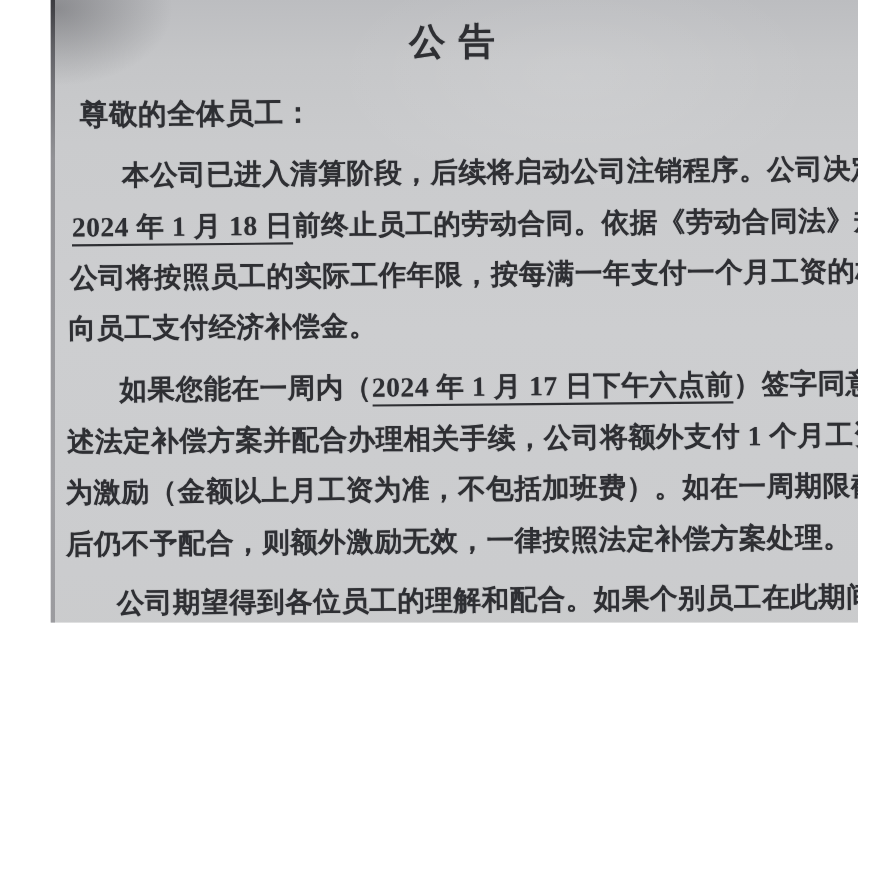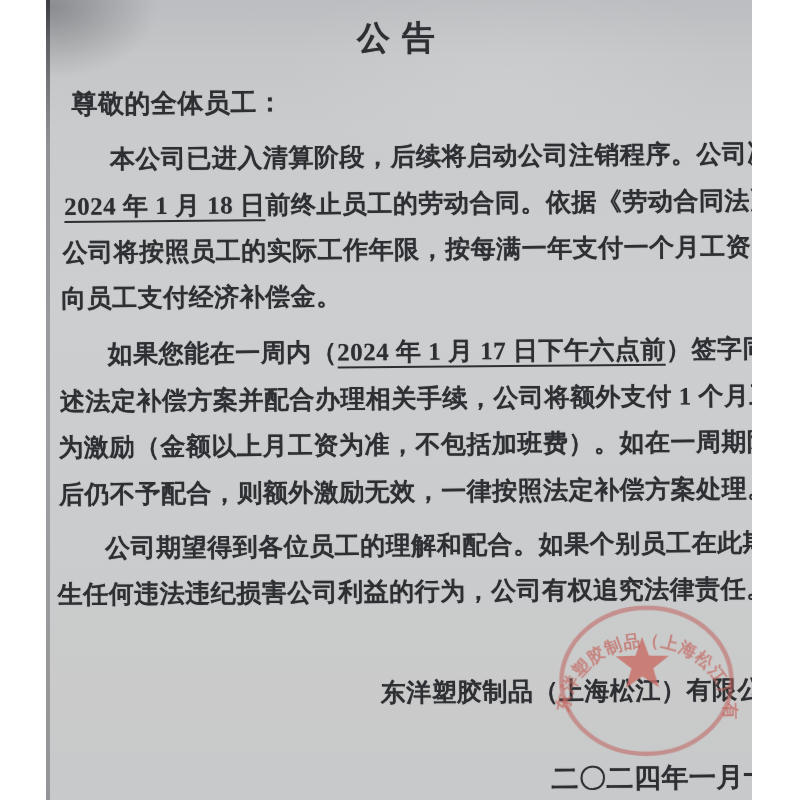--- a/index.html
+++ b/index.html
@@ -2,25 +2,26 @@
 <html><head>
 <meta charset="utf-8">
 <style>
   html,body{margin:0;padding:0;}
   body{
     width:800px;height:800px;position:relative;overflow:hidden;
     background:#ffffff;
     font-family:"Liberation Serif","DejaVu Serif",serif;
   }
   .photo-paper{
-    position:absolute;left:46px;top:0;width:706px;height:800px;overflow:hidden;
+    position:absolute;left:46px;top:0;width:706px;height:566px;overflow:hidden;
     background:
       radial-gradient(150px 100px at 6px 8px, rgba(35,35,40,.32), transparent 70%),
       radial-gradient(300px 150px at 65% 70px, rgba(255,255,255,.10), transparent 75%),
       linear-gradient(180deg,#bcbdc0 0px,#c5c6c8 55px,#cacbcd 130px,#cdced0 300px,#cbccce 520px,#c9cac9 700px,#c8c9cb 800px);
+    padding-left: 28px;
   }
   .paper-edge-left{
     position:absolute;left:0;top:0;width:4px;height:800px;
     background:linear-gradient(180deg,#2e2e33 0%,#515156 5%,#87878b 18%,#97979b 55%,#8b8b8f 100%);
     opacity:.85;
   }
   .content{
     position:absolute;inset:0;
     transform:rotate(-0.5deg);
     color:#2e2f33;

